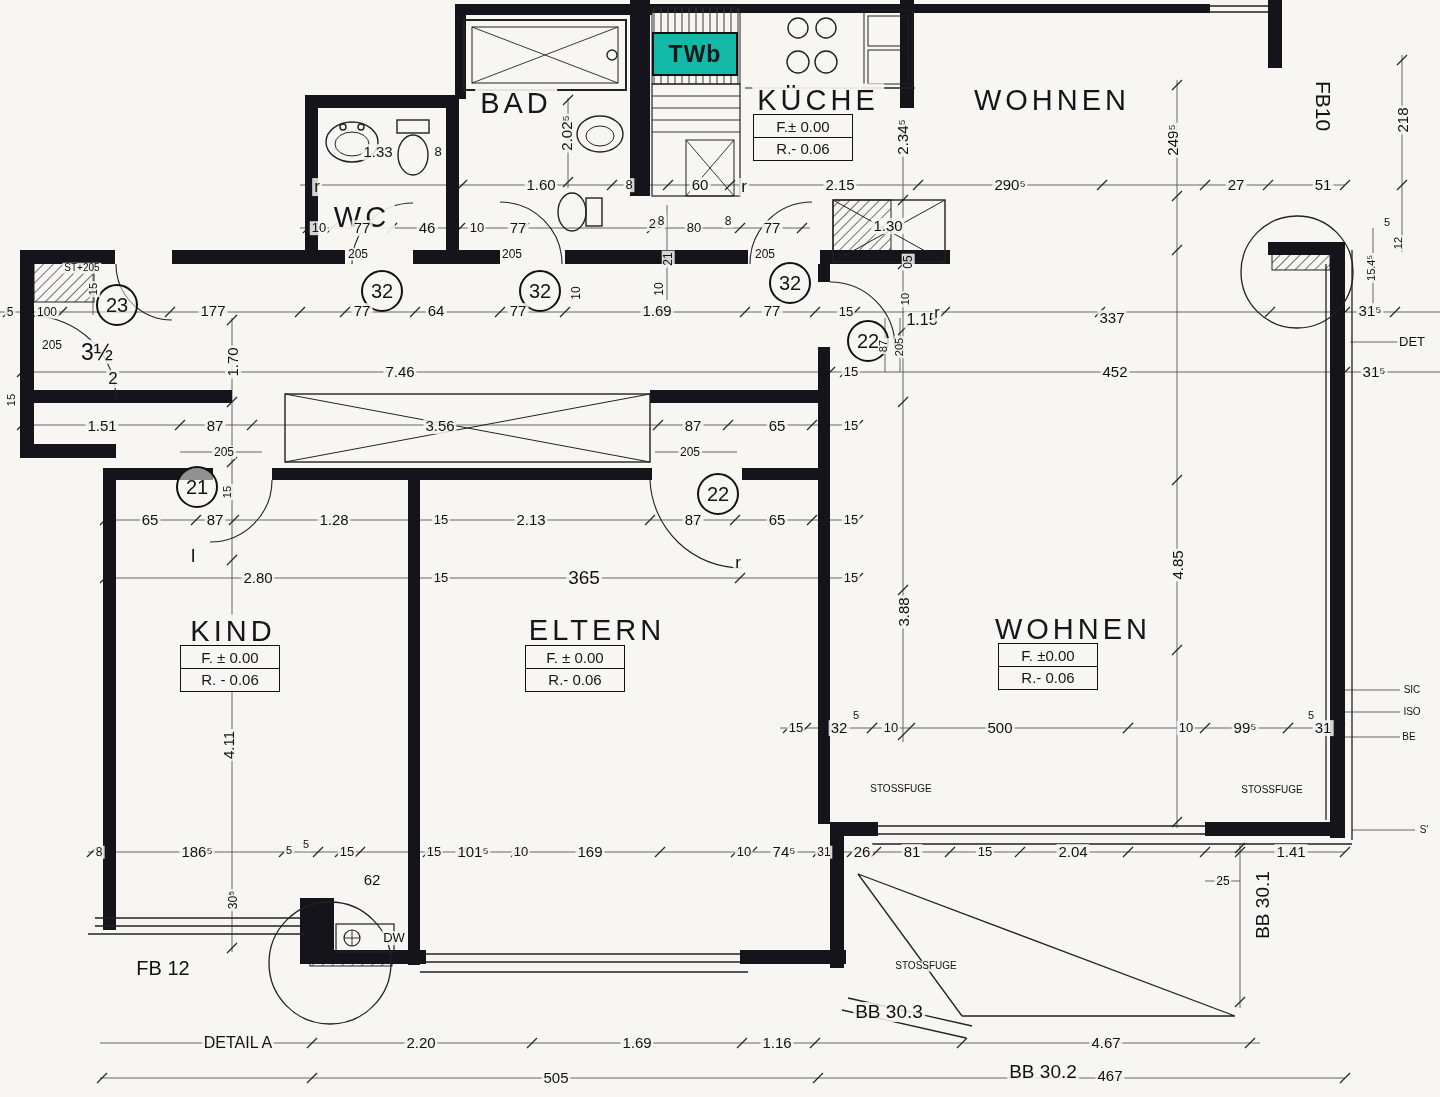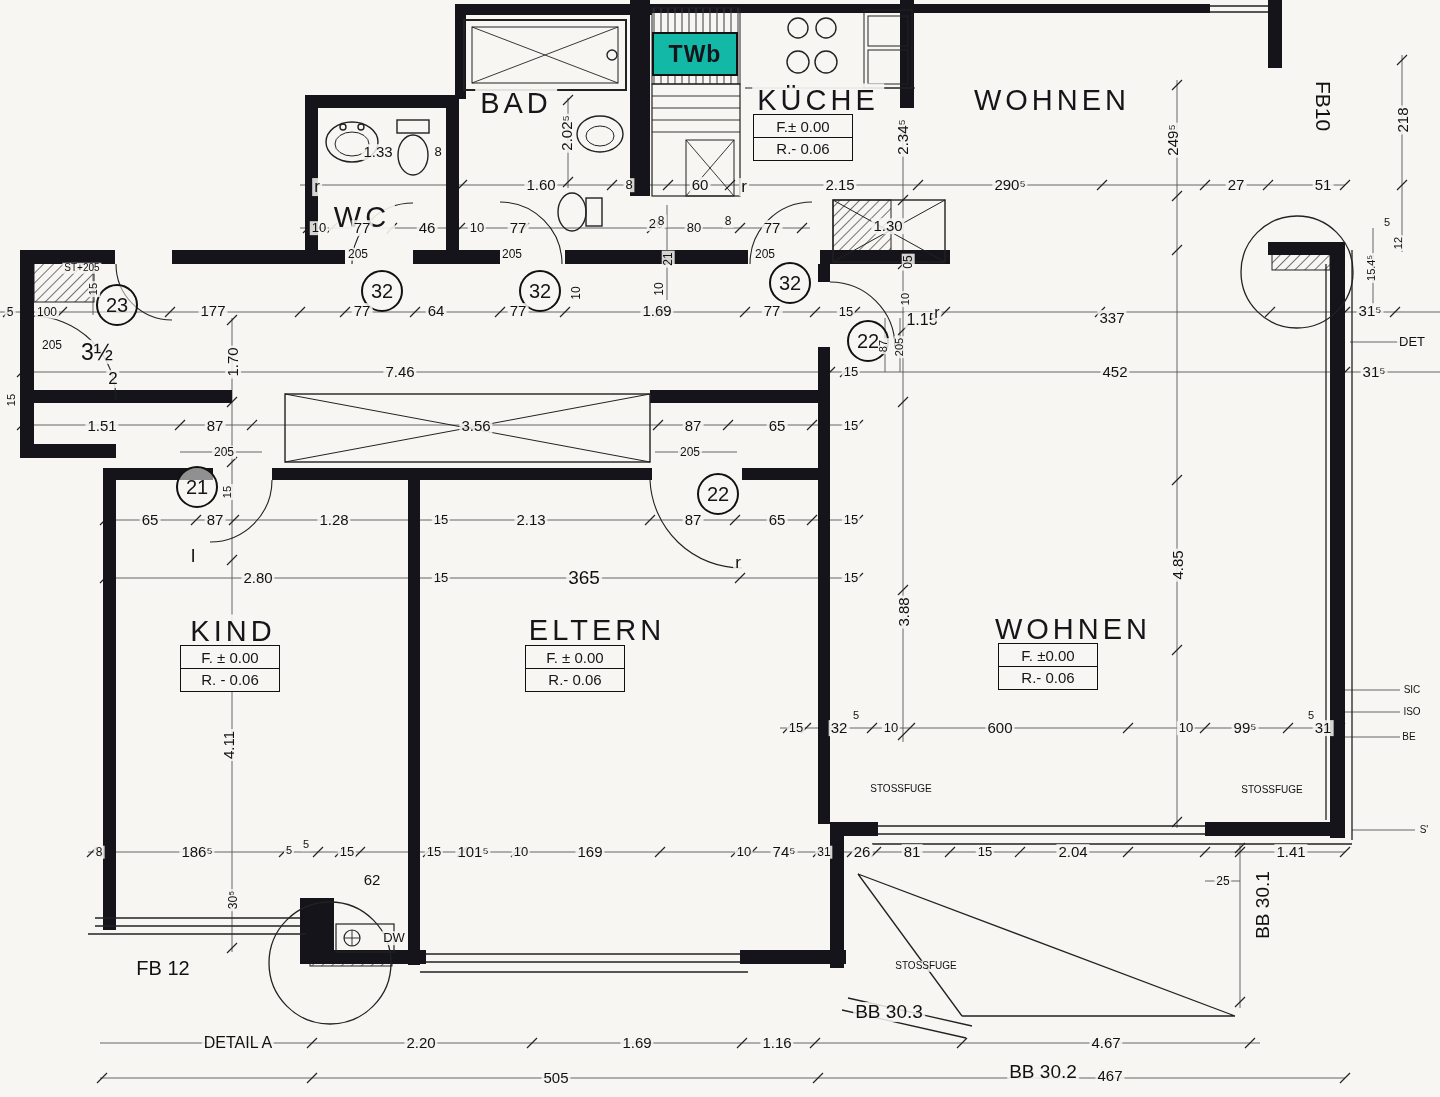--- a/index.html
+++ b/index.html
@@ -287,21 +287,21 @@
       <div class="ann" style="left: 10px; top: 312px; font-size: 12px; transform: translate(-50%, -50%);">5</div>
       <div class="ann" style="left: 47px; top: 312px; font-size: 12px; transform: translate(-50%, -50%);">100</div>
       <div class="ann" style="left: 52px; top: 345px; font-size: 12px; transform: translate(-50%, -50%);">205</div>
       <div class="ann" style="left: 97px; top: 352px; font-size: 23px; transform: translate(-50%, -50%);">3½</div>
       <div class="ann" style="left: 113px; top: 379px; font-size: 17px; transform: translate(-50%, -50%);">2</div>
       <div class="ann" style="left: 12px; top: 400px; font-size: 11px; transform: translate(-50%, -50%) rotate(-90deg);">15</div>
       <div class="ann" style="left: 233px; top: 362px; font-size: 15px; transform: translate(-50%, -50%) rotate(-90deg);">1.70</div>
       <div class="ann" style="left: 400px; top: 372px; font-size: 15px; transform: translate(-50%, -50%);">7.46</div>
       <div class="ann" style="left: 102px; top: 426px; font-size: 15px; transform: translate(-50%, -50%);">1.51</div>
       <div class="ann" style="left: 215px; top: 426px; font-size: 15px; transform: translate(-50%, -50%);">87</div>
-      <div class="ann" style="left: 476px; top: 426px; font-size: 15px; transform: translate(-50%, -50%);">3.56</div>
+      <div class="ann" style="left: 440px; top: 426px; font-size: 15px; transform: translate(-50%, -50%);">3.56</div>
       <div class="ann" style="left: 693px; top: 426px; font-size: 15px; transform: translate(-50%, -50%);">87</div>
       <div class="ann" style="left: 777px; top: 426px; font-size: 15px; transform: translate(-50%, -50%);">65</div>
       <div class="ann" style="left: 851px; top: 426px; font-size: 13px; transform: translate(-50%, -50%);">15</div>
       <div class="ann" style="left: 224px; top: 452px; font-size: 12px; transform: translate(-50%, -50%);">205</div>
       <div class="ann" style="left: 690px; top: 452px; font-size: 12px; transform: translate(-50%, -50%);">205</div>
       <div class="ann" style="left: 228px; top: 492px; font-size: 11px; transform: translate(-50%, -50%) rotate(-90deg);">15</div>
       <div class="ann" style="left: 150px; top: 520px; font-size: 15px; transform: translate(-50%, -50%);">65</div>
       <div class="ann" style="left: 215px; top: 520px; font-size: 15px; transform: translate(-50%, -50%);">87</div>
       <div class="ann" style="left: 334px; top: 520px; font-size: 15px; transform: translate(-50%, -50%);">1.28</div>
       <div class="ann" style="left: 441px; top: 520px; font-size: 13px; transform: translate(-50%, -50%);">15</div>
@@ -335,21 +335,21 @@
       <div class="ann" style="left: 862px; top: 852px; font-size: 15px; transform: translate(-50%, -50%);">26</div>
       <div class="ann" style="left: 912px; top: 852px; font-size: 15px; transform: translate(-50%, -50%);">81</div>
       <div class="ann" style="left: 985px; top: 852px; font-size: 13px; transform: translate(-50%, -50%);">15</div>
       <div class="ann" style="left: 1073px; top: 852px; font-size: 15px; transform: translate(-50%, -50%);">2.04</div>
       <div class="ann" style="left: 1291px; top: 852px; font-size: 15px; transform: translate(-50%, -50%);">1.41</div>
       <div class="ann" style="left: 1223px; top: 881px; font-size: 12px; transform: translate(-50%, -50%);">25</div>
       <div class="ann" style="left: 796px; top: 728px; font-size: 13px; transform: translate(-50%, -50%);">15</div>
       <div class="ann" style="left: 839px; top: 728px; font-size: 15px; transform: translate(-50%, -50%);">32</div>
       <div class="ann" style="left: 856px; top: 716px; font-size: 11px; transform: translate(-50%, -50%);">5</div>
       <div class="ann" style="left: 891px; top: 728px; font-size: 13px; transform: translate(-50%, -50%);">10</div>
-      <div class="ann" style="left: 1000px; top: 728px; font-size: 15px; transform: translate(-50%, -50%);">600</div>
+      <div class="ann" style="left: 1000px; top: 728px; font-size: 15px; transform: translate(-50%, -50%);">500</div>
       <div class="ann" style="left: 1186px; top: 728px; font-size: 13px; transform: translate(-50%, -50%);">10</div>
       <div class="ann" style="left: 1245px; top: 728px; font-size: 15px; transform: translate(-50%, -50%);">99⁵</div>
       <div class="ann" style="left: 1311px; top: 716px; font-size: 11px; transform: translate(-50%, -50%);">5</div>
       <div class="ann" style="left: 1323px; top: 728px; font-size: 15px; transform: translate(-50%, -50%);">31</div>
       <div class="ann" style="left: 901px; top: 789px; font-size: 10px; transform: translate(-50%, -50%);">STOSSFUGE</div>
       <div class="ann" style="left: 1272px; top: 790px; font-size: 10px; transform: translate(-50%, -50%);">STOSSFUGE</div>
       <div class="ann" style="left: 1412px; top: 690px; font-size: 10px; transform: translate(-50%, -50%);">SIC</div>
       <div class="ann" style="left: 1412px; top: 712px; font-size: 10px; transform: translate(-50%, -50%);">ISO</div>
       <div class="ann" style="left: 1409px; top: 737px; font-size: 10px; transform: translate(-50%, -50%);">BE</div>
       <div class="ann" style="left: 1424px; top: 830px; font-size: 10px; transform: translate(-50%, -50%);">S'</div>

